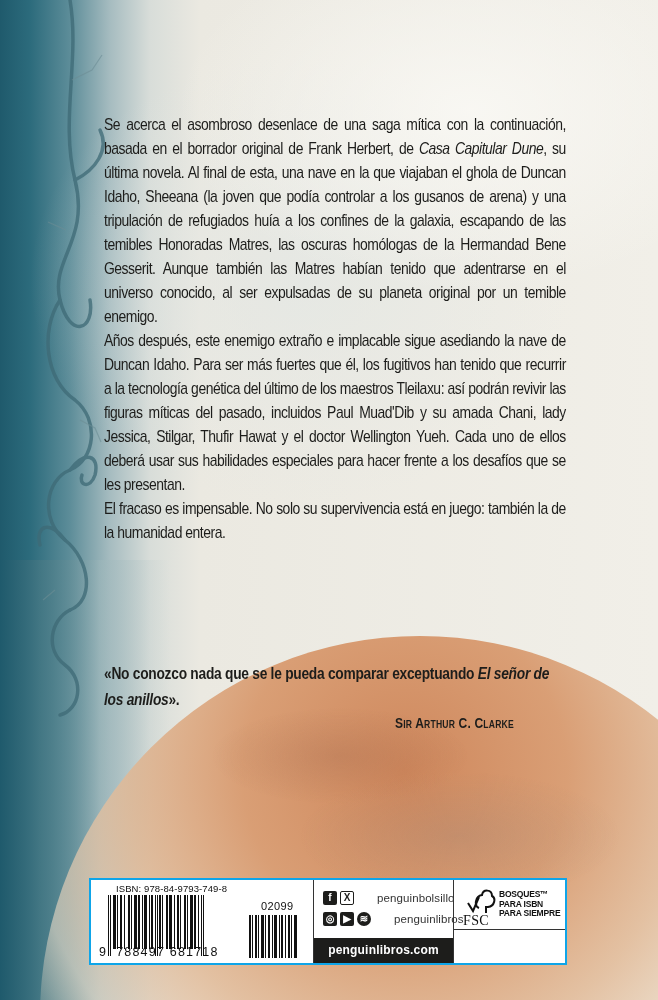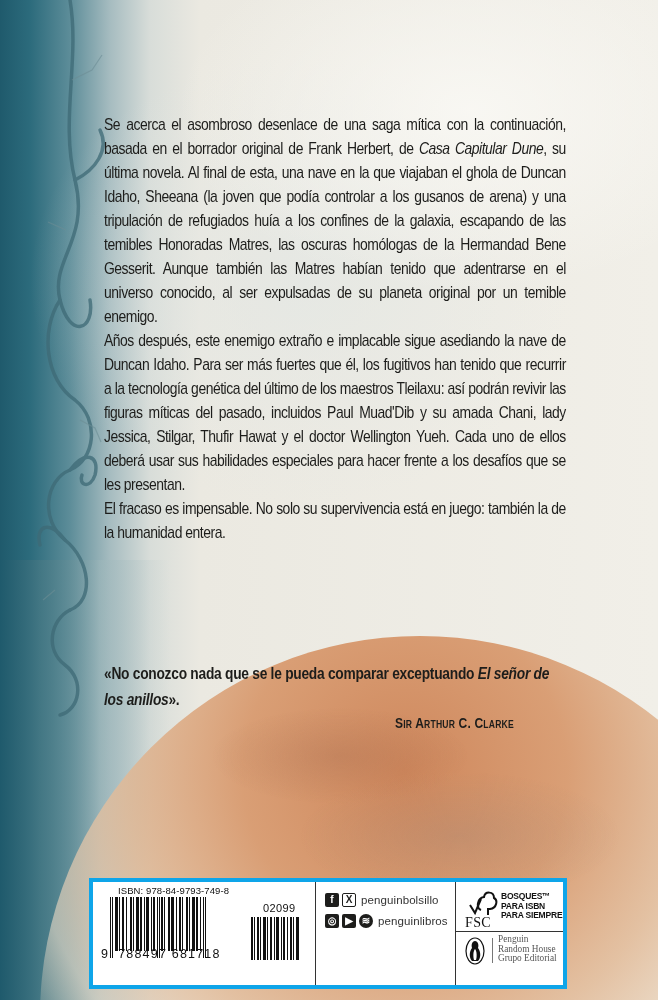--- a/index.html
+++ b/index.html
@@ -53,22 +53,22 @@
     font-size: 16px; line-height: 26px; color: #1d1d1b; letter-spacing: -0.3px;
   }
   .author {
     position: absolute; left: 395px; top: 715px;
     font-family: "Liberation Sans", sans-serif; font-weight: bold;
     font-size: 14px; color: #1d1d1b; letter-spacing: 0.2px;
     transform: scaleX(0.86); transform-origin: left top;
     font-variant: small-caps;
   }
   .infobox {
-    position: absolute; left: 89px; top: 878px; width: 478px; height: 111px;
-    background: #fff; border: 4px solid #0ea5e9; box-sizing: border-box;
+    position: absolute; left: 89px; top: 878px; width: 478px; height: 87px;
+    background: #fff; border: 2px solid #0ea5e9; box-sizing: border-box;
     display: flex;
   }
   .barcode-cell { width: 222px; position: relative; border-right: 1px solid #333; }
   .social-cell { width: 139px; position: relative; border-right: 1px solid #333; }
   .logo-cell { flex: 1; position: relative; }
   .isbn-label { position: absolute; left: 25px; top: 3px; font-size: 9.5px; color: #111; letter-spacing: 0.1px; }
   .bars { position: absolute; left: 17px; top: 15px; width: 137px; height: 54px; display: flex; align-items: flex-start; }
   .bars span { display: block; background: #111; height: 54px; }
   .bars span.g { background: transparent; }
   .bars span.long { height: 61px; }
@@ -76,21 +76,21 @@
   .ean-digits .first { margin-right: 9px; }
   .addon-label { position: absolute; left: 170px; top: 20px; font-size: 11px; color: #111; letter-spacing: 0.4px; }
   .addon-bars { position: absolute; left: 158px; top: 35px; width: 56px; height: 43px; display: flex; }
   .addon-bars span { display: block; background: #111; height: 43px; }
   .addon-bars span.g { background: transparent; }
   .social-row { position: absolute; left: 9px; display: flex; align-items: center; gap: 3px; }
   .social-row.r1 { top: 11px; }
   .social-row.r2 { top: 32px; }
   .sicon { width: 14px; height: 14px; background: #1d1d1b; color: #fff; font-size: 10px; font-weight: bold; line-height: 14px; text-align: center; border-radius: 2px; }
   .sicon.x { background: #fff; color: #1d1d1b; border: 1px solid #1d1d1b; width: 12px; height: 12px; line-height: 12px; font-size: 10px; }
-  .shandle { font-size: 11.5px; color: #333; margin-left: 2px; letter-spacing: 0.1px; text-align: center; }
+  .shandle { font-size: 11.5px; color: #333; margin-left: 20px; letter-spacing: 0.1px; text-align: center; }
   .web-bar { position: absolute; left: 0; right: 0; bottom: 0; height: 25px; background: #1d1d1b; color: #fff; font-size: 12px; font-weight: bold; text-align: center; line-height: 25px; letter-spacing: 0.2px; }
   .fsc { position: absolute; left: 0; right: 0; top: 0; height: 49px; border-bottom: 1px solid #333; }
   .fsc-tree { position: absolute; left: 12px; top: 6px; width: 30px; height: 30px; }
   .fsc-label { position: absolute; left: 9px; top: 33px; font-family: "Liberation Serif", serif; font-size: 14px; color: #111; letter-spacing: 0.4px; }
   .fsc-slogan { position: absolute; left: 45px; top: 10px; font-size: 8.5px; line-height: 9.5px; font-weight: bold; color: #111; letter-spacing: -0.2px; }
   .prh { position: absolute; left: 0; right: 0; top: 50px; bottom: 0; }
   .prh-logo { position: absolute; left: 9px; top: 5px; width: 20px; height: 28px; }
   .prh-divider { position: absolute; left: 36px; top: 6px; width: 1px; height: 25px; background: #777; }
   .prh-text { position: absolute; left: 42px; top: 3px; font-family: "Liberation Serif", serif; font-size: 9.3px; line-height: 9.6px; color: #555; }
 </style>
@@ -233,42 +233,30 @@
       <span class="sicon">f</span>
       <span class="sicon x">X</span>
       <span class="shandle">penguinbolsillo</span>
     </div>
     <div class="social-row r2">
       <span class="sicon">◎</span>
       <span class="sicon">▶</span>
       <span class="sicon" style="border-radius:50%">≋</span>
       <span class="shandle">penguinlibros</span>
     </div>
+    <div class="web-bar">penguinlibros.com</div>
   </div>
 
   <div class="logo-cell">
     <div class="fsc">
       <svg class="fsc-tree" viewBox="0 0 30 30" xmlns="http://www.w3.org/2000/svg">
         <path d="M2 17 l5 8 l6 -14" fill="none" stroke="#111" stroke-width="2"></path>
         <path d="M13 22 C 8 20, 9 10, 16 9 C 17 3, 26 3, 26 10 C 30 12, 29 20, 22 21 L 20 21 L 20 27" fill="none" stroke="#111" stroke-width="2"></path>
       </svg>
       <div class="fsc-label">FSC</div>
       <div class="fsc-slogan">
         <div>BOSQUES™</div>
         <div>PARA ISBN</div>
         <div>PARA SIEMPRE</div>
       </div>
     </div>
-    <div class="prh">
-      <svg class="prh-logo" viewBox="0 0 20 28" xmlns="http://www.w3.org/2000/svg">
-        <ellipse cx="10" cy="14" rx="9" ry="13" fill="none" stroke="#111" stroke-width="1.2"></ellipse>
-        <path d="M10 4 C 7 4, 6 8, 7 11 C 4 15, 4 21, 7 24 L 13 24 C 16 21, 16 15, 13 11 C 14 8, 13 4, 10 4 Z" fill="#111"></path>
-        <path d="M10 12 C 8 14, 8 20, 9 23 L 11 23 C 12 20, 12 14, 10 12 Z" fill="#fff"></path>
-      </svg>
-      <div class="prh-divider"></div>
-      <div class="prh-text">
-        <div>Penguin</div>
-        <div>Random House</div>
-        <div>Grupo Editorial</div>
-      </div>
-    </div>
   </div>
 </div>
 
 </body></html>

